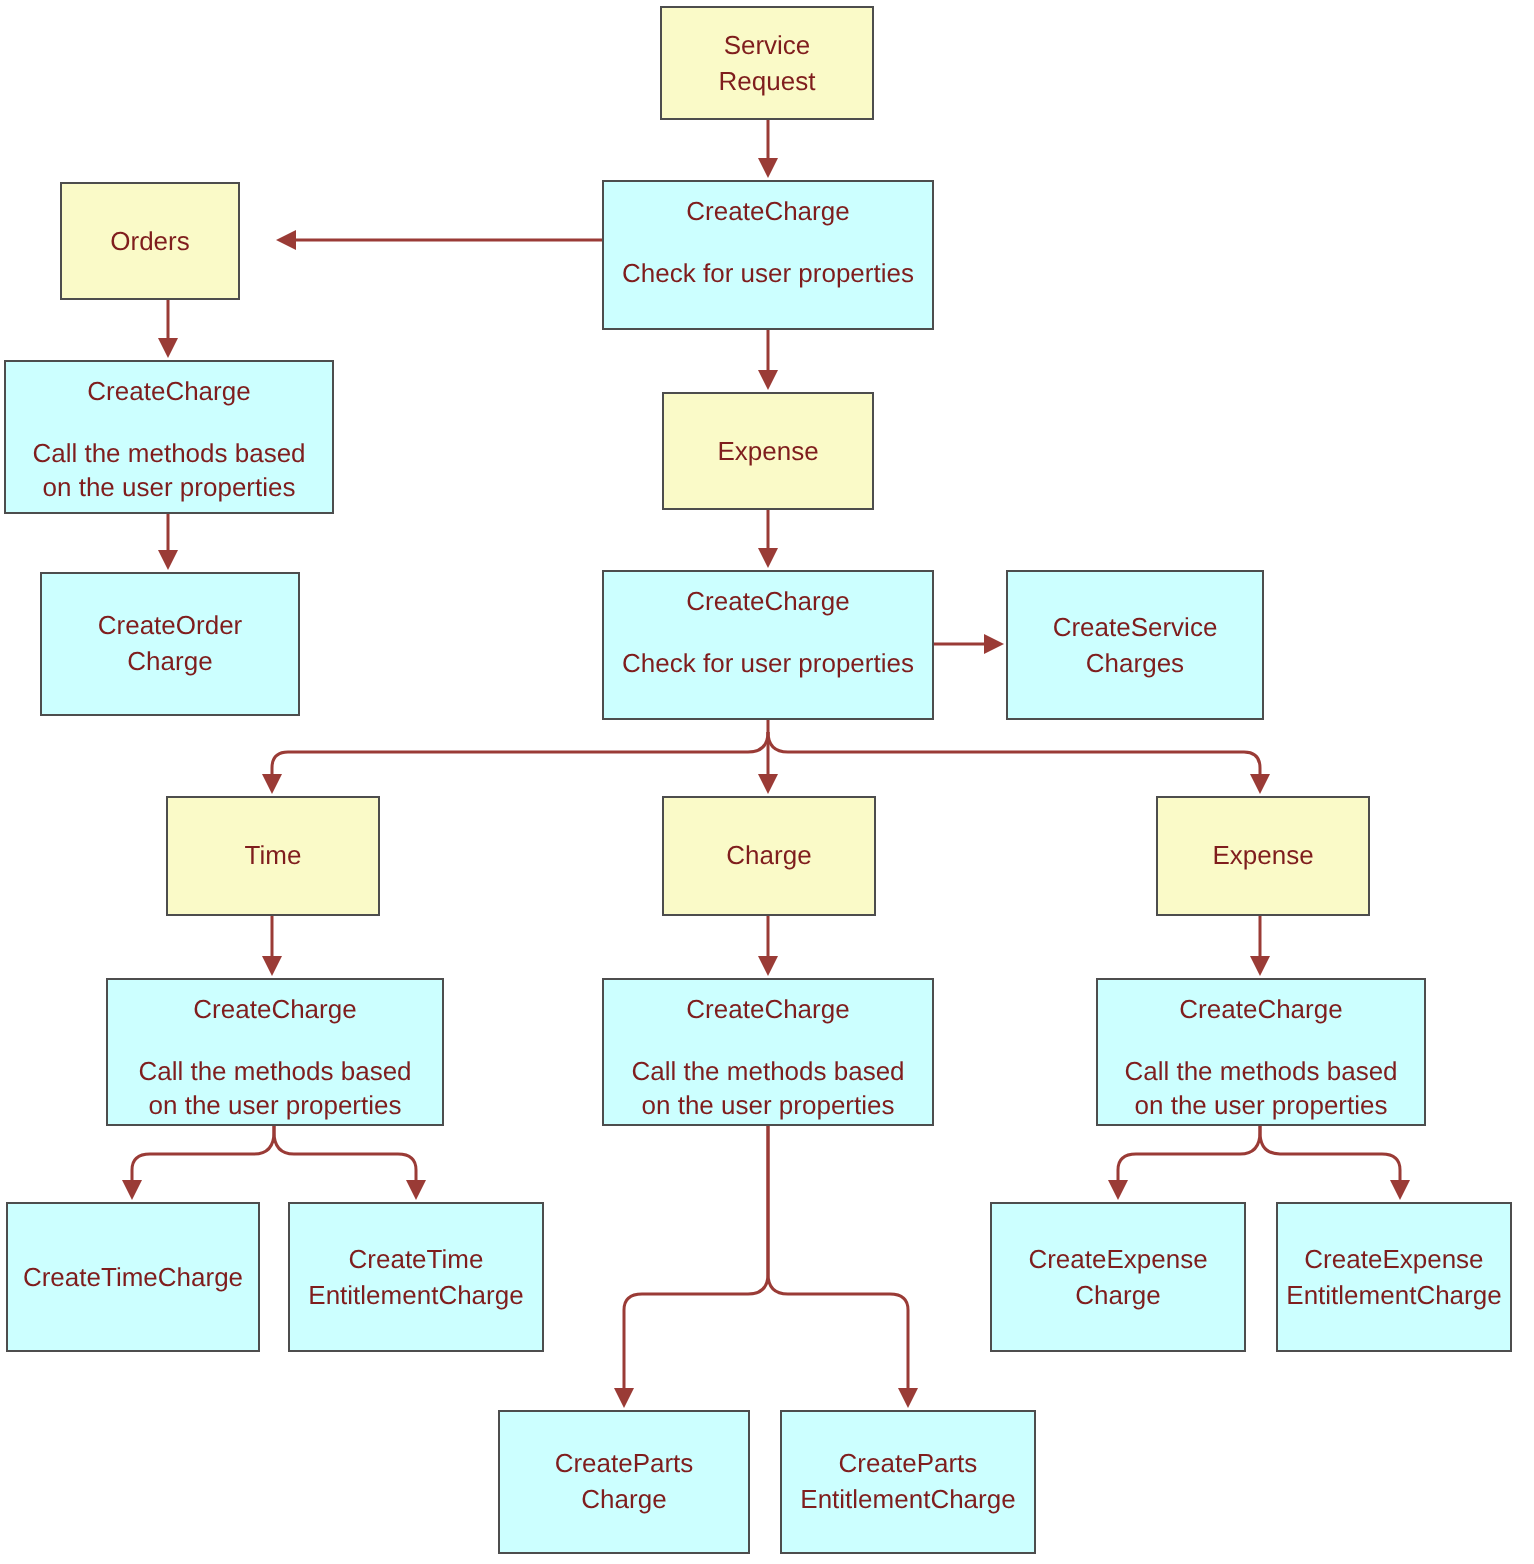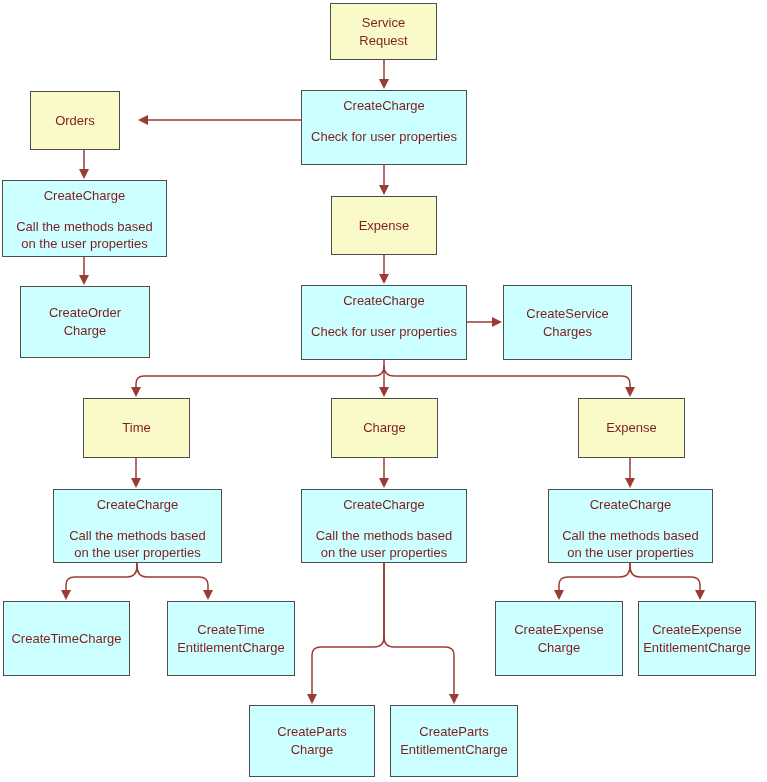--- a/index.html
+++ b/index.html
@@ -85,21 +85,21 @@
       <div class="node" style="left: 83px; top: 398px; width: 107px; height: 60px; background: rgb(250, 250, 200); border-color: rgb(77, 77, 77);"><div class="label">Time</div></div>
       <div class="node" style="left: 331px; top: 398px; width: 107px; height: 60px; background: rgb(250, 250, 200); border-color: rgb(77, 77, 77);"><div class="label">Charge</div></div>
       <div class="node" style="left: 578px; top: 398px; width: 107px; height: 60px; background: rgb(250, 250, 200); border-color: rgb(77, 77, 77);"><div class="label">Expense</div></div>
       <div class="node has-sub" style="left: 53px; top: 489px; width: 169px; height: 74px; background: rgb(204, 255, 255); border-color: rgb(77, 77, 77);"><div class="label">CreateCharge</div><div class="sublabel">Call the methods based
 on the user properties</div></div>
       <div class="node has-sub" style="left: 301px; top: 489px; width: 166px; height: 74px; background: rgb(204, 255, 255); border-color: rgb(77, 77, 77);"><div class="label">CreateCharge</div><div class="sublabel">Call the methods based
 on the user properties</div></div>
       <div class="node has-sub" style="left: 548px; top: 489px; width: 165px; height: 74px; background: rgb(204, 255, 255); border-color: rgb(77, 77, 77);"><div class="label">CreateCharge</div><div class="sublabel">Call the methods based
 on the user properties</div></div>
       <div class="node" style="left: 3px; top: 601px; width: 127px; height: 75px; background: rgb(204, 255, 255); border-color: rgb(77, 77, 77);"><div class="label">CreateTimeCharge</div></div>
-      <div class="node" style="left: 144px; top: 601px; width: 128px; height: 75px; background: rgb(204, 255, 255); border-color: rgb(77, 77, 77); margin-left: 23px;"><div class="label">CreateTime
+      <div class="node" style="left: 144px; top: 601px; width: 128px; height: 75px; background: rgb(204, 255, 255); border-color: rgb(77, 77, 77);"><div class="label">CreateTime
 EntitlementCharge</div></div>
       <div class="node" style="left: 249px; top: 705px; width: 126px; height: 72px; background: rgb(204, 255, 255); border-color: rgb(77, 77, 77);"><div class="label">CreateParts
 Charge</div></div>
       <div class="node" style="left: 390px; top: 705px; width: 128px; height: 72px; background: rgb(204, 255, 255); border-color: rgb(77, 77, 77);"><div class="label">CreateParts
 EntitlementCharge</div></div>
       <div class="node" style="left: 495px; top: 601px; width: 128px; height: 75px; background: rgb(204, 255, 255); border-color: rgb(77, 77, 77);"><div class="label">CreateExpense
 Charge</div></div>
       <div class="node" style="left: 638px; top: 601px; width: 118px; height: 75px; background: rgb(204, 255, 255); border-color: rgb(77, 77, 77);"><div class="label">CreateExpense
 EntitlementCharge</div></div>
     </div>

